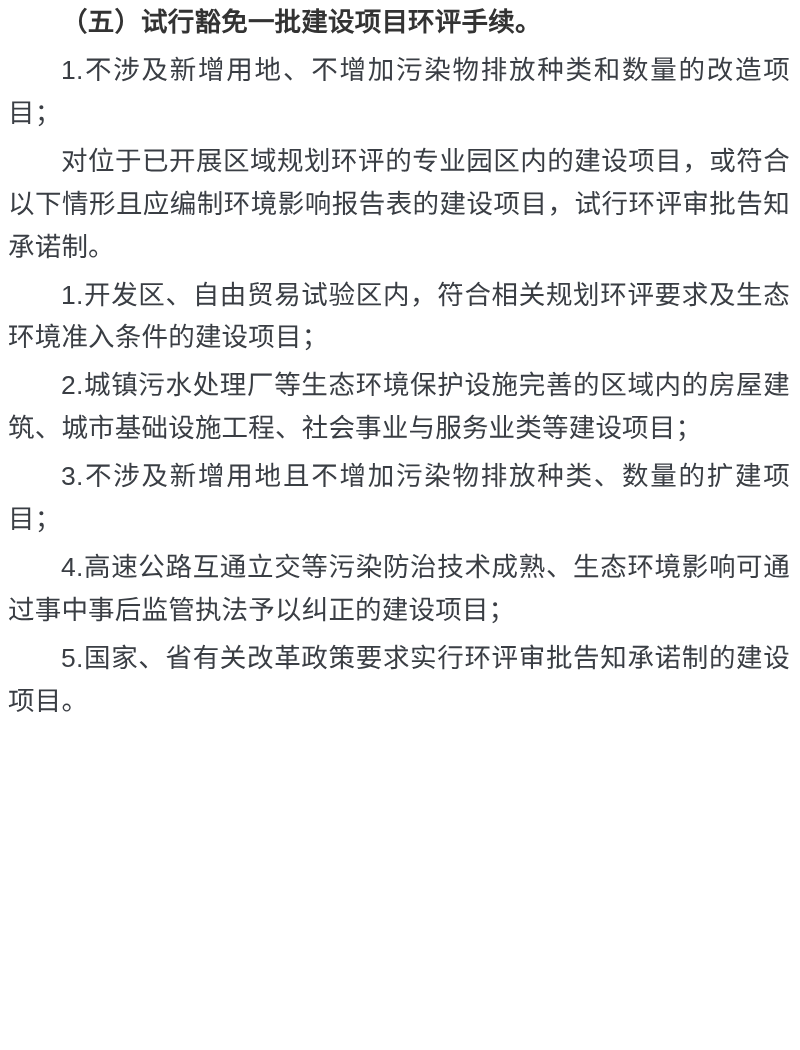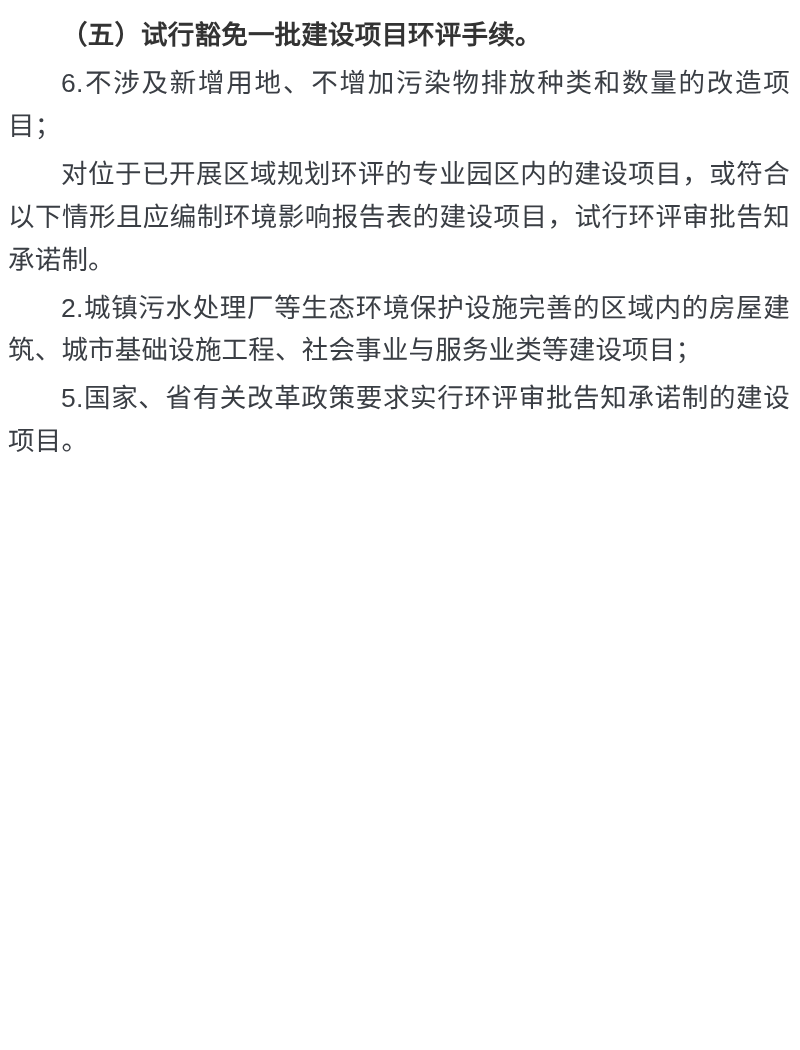--- a/index.html
+++ b/index.html
@@ -9,21 +9,21 @@
   }
   body {
     width: 800px;
     height: 1050px;
     overflow: hidden;
   }
   .page {
     box-sizing: border-box;
     width: 800px;
     height: 1050px;
-    padding: 14px 10px 0 8px;
+    padding: 1px 10px 0 8px;
     font-family: "Liberation Sans", sans-serif;
     font-size: 26.5px;
     line-height: 1.62;
     color: var(--text-color, #3a3e44);
     text-align: justify;
     letter-spacing: 0.2px;
   }
   .section { margin: 0; }
   .doc-heading {
     font-size: 26.5px;
@@ -38,22 +38,25 @@
     text-indent: 2em;
   }
 </style>
 </head>
 <body style="background: rgb(255, 255, 255);">
 
 <div class="page">
 
   <section class="section">
     <h3 class="doc-heading">（五）试行豁免一批建设项目环评手续。</h3>
-    <p class="doc-para">6.不涉及新增用地、不增加污染物排放种类和数量的改造项目；</p>
+    <p class="doc-para">1.不涉及新增用地、不增加污染物排放种类和数量的改造项目；</p>
   </section>
 
   <section class="section">
     <p class="doc-para">对位于已开展区域规划环评的专业园区内的建设项目，或符合以下情形且应编制环境影响报告表的建设项目，试行环评审批告知承诺制。</p>
+    <p class="doc-para">1.开发区、自由贸易试验区内，符合相关规划环评要求及生态环境准入条件的建设项目；</p>
     <p class="doc-para">2.城镇污水处理厂等生态环境保护设施完善的区域内的房屋建筑、城市基础设施工程、社会事业与服务业类等建设项目；</p>
+    <p class="doc-para">3.不涉及新增用地且不增加污染物排放种类、数量的扩建项目；</p>
+    <p class="doc-para">4.高速公路互通立交等污染防治技术成熟、生态环境影响可通过事中事后监管执法予以纠正的建设项目；</p>
     <p class="doc-para">5.国家、省有关改革政策要求实行环评审批告知承诺制的建设项目。</p>
   </section>
 
 </div>
 
 </body></html>

